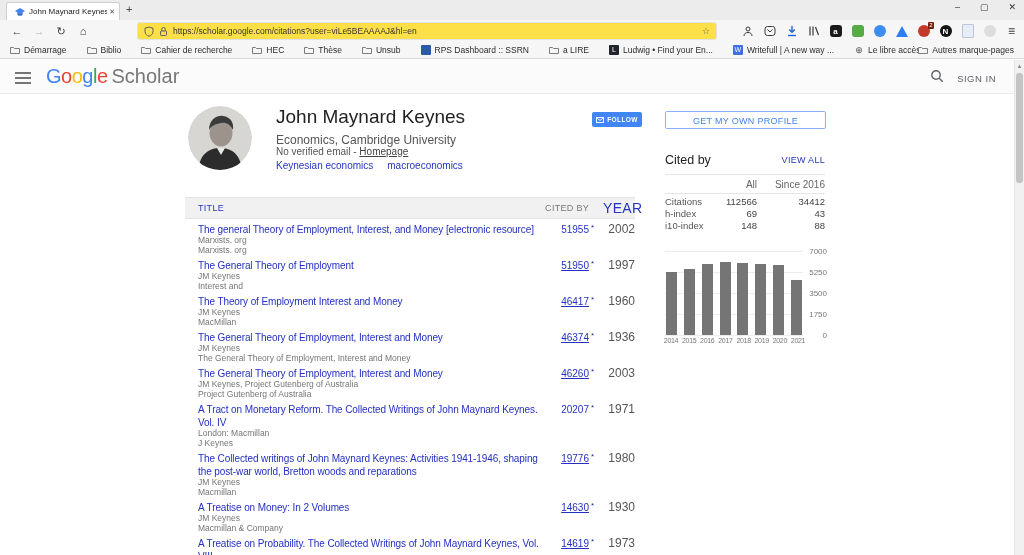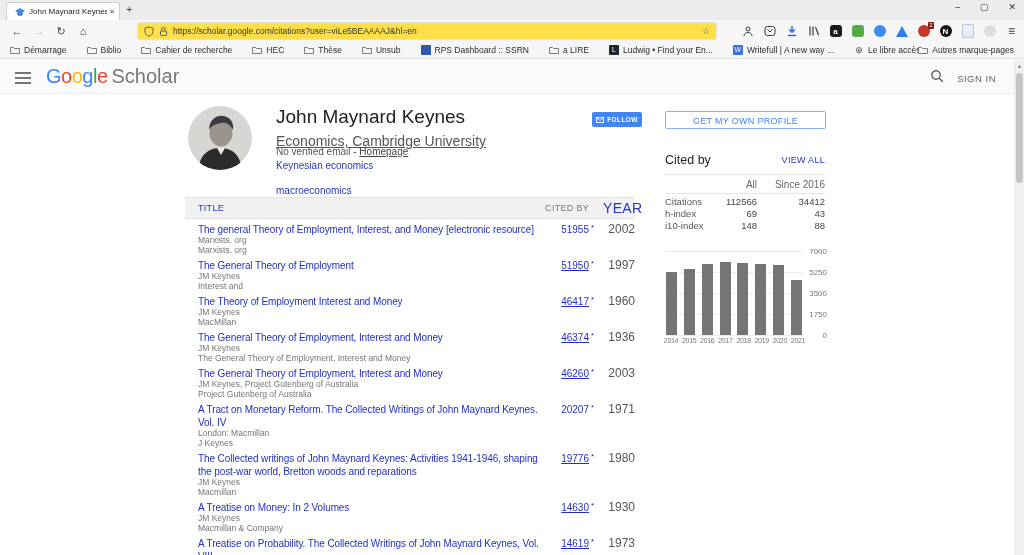--- a/index.html
+++ b/index.html
@@ -63,24 +63,24 @@
   .signin{position:absolute;right:18px;top:13px;font-size:9.5px;color:#5f6368;letter-spacing:.5px;}
 
   
   .scrollbar{position:absolute;top:60px;right:0;width:10px;bottom:0;background:#f1f1f1;border-left:1px solid #e6e6e6;box-sizing:border-box;}
   .sb-up{position:absolute;top:2px;left:0;width:9px;text-align:center;font-size:7px;color:#888;}
   .sb-thumb{position:absolute;top:13px;left:1px;width:7px;height:110px;background:#c4c4c4;border-radius:3px;}
 
   
   .avatar{position:absolute;left:188px;top:106px;width:64px;height:64px;border-radius:50%;overflow:hidden;}
   .p-name{position:absolute;left:276px;top:106px;font-size:19px;color:#222;}
-  .p-aff{position:absolute;left:276px;top:133px;font-size:14px;color:#555;text-decoration:underline;}
+  .p-aff{position:absolute;left:276px;top:133px;font-size:12px;color:#555;}
   .p-mail{position:absolute;left:276px;top:146px;font-size:10px;color:#555;}
   .p-mail a{color:#444;text-decoration:underline;}
-  .p-labels{position:absolute;left:276px;top:160px;font-size:10px;display:flex;gap:14px;flex-direction:column;}
+  .p-labels{position:absolute;left:276px;top:160px;font-size:10px;display:flex;gap:14px;}
   .p-labels span{color:#2535c0;}
   .followbtn{position:absolute;left:592px;top:112px;width:50px;height:15px;background:#4285f4;border-radius:2px;
     display:flex;align-items:center;justify-content:center;gap:3px;}
   .followbtn span{color:#fff;font-size:6.5px;font-weight:bold;letter-spacing:.4px;}
 
   
   .pubtable{position:absolute;left:185px;top:197px;width:450px;}
   .pubhead{display:grid;grid-template-columns:356px 48px 14px 32px;height:20px;line-height:20px;
     background:#f1f1f1;border-top:1px solid #e3e3e3;border-bottom:1px solid #e3e3e3;box-sizing:content-box;}
   .ph-title{padding-left:13px;font-size:9px;color:#2535c0;letter-spacing:.3px;}

